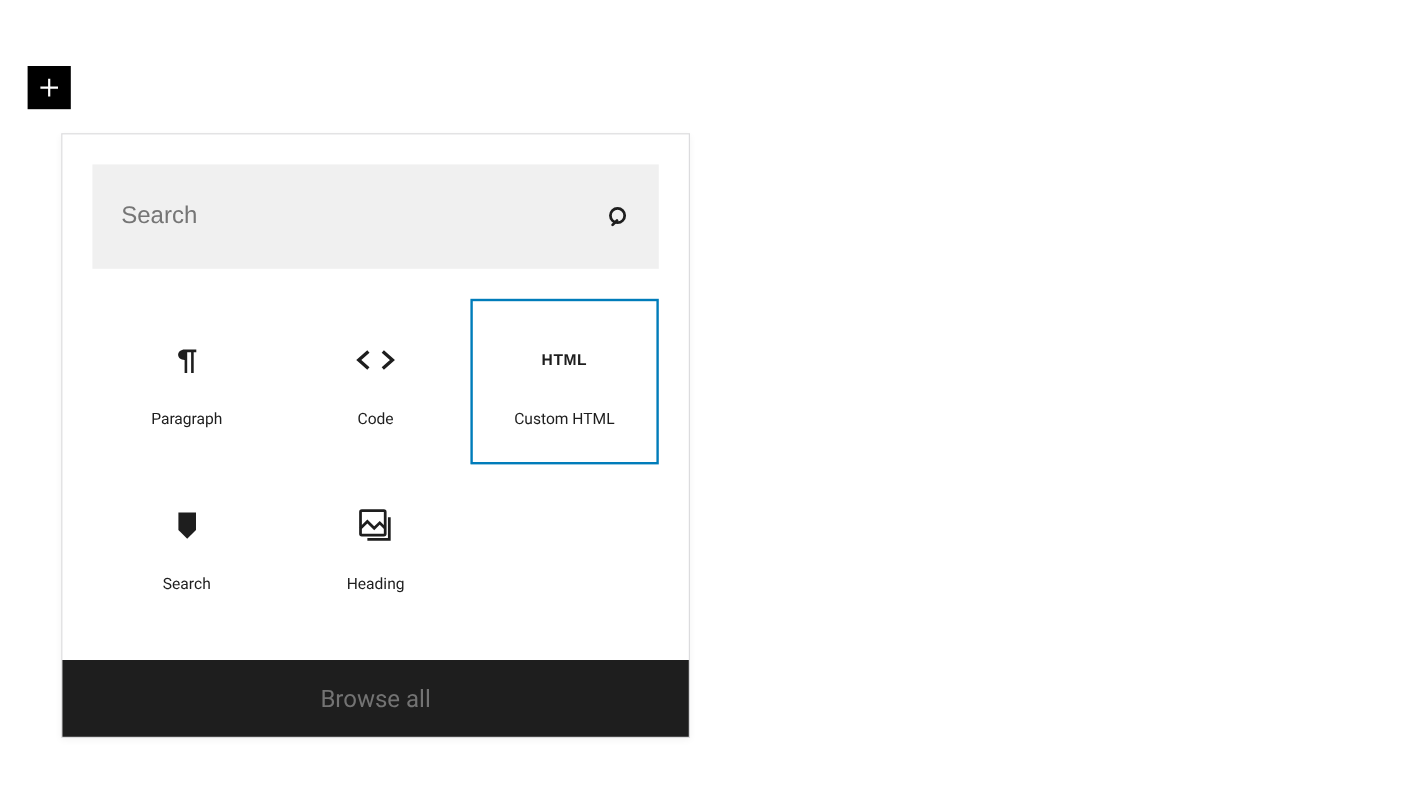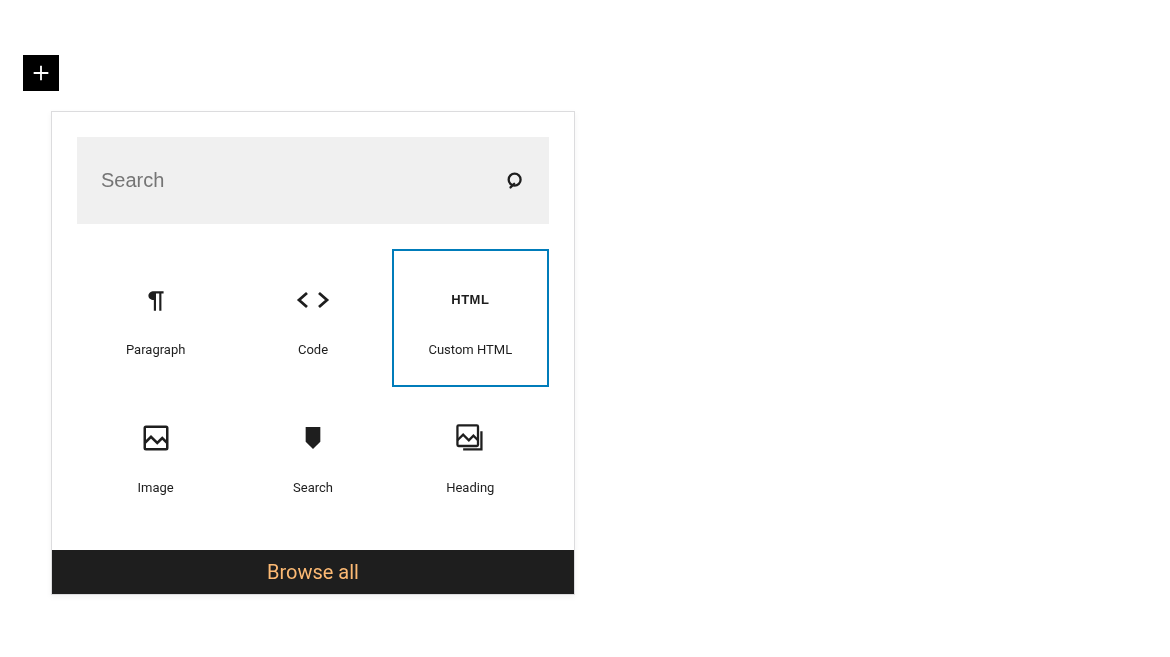--- a/index.html
+++ b/index.html
@@ -95,23 +95,23 @@
       align-items: center;
       justify-content: center;
       margin-bottom: 22px;
     }
     .block-label {
       font-size: 13px;
       color: #1e1e1e;
     }
     .browse-all {
       width: 100%;
-      height: 44px;
+      height: 64px;
       background: #1e1e1e;
-      color: #fdba74;
+      color: #737373;
       display: flex;
       align-items: center;
       justify-content: center;
       font-size: 20px;
       cursor: pointer;
     }
     .html-text-icon {
       font-family: Arial, sans-serif;
       font-weight: 700;
       font-size: 13px;
@@ -161,29 +161,20 @@
         <span class="block-label">Code</span>
       </div>
 
       <div class="block-item selected">
         <div class="block-icon-box">
           <span class="html-text-icon">HTML</span>
         </div>
         <span class="block-label">Custom HTML</span>
       </div>
 
-      <div class="block-item">
-        <div class="block-icon-box">
-          <svg width="30" height="30" viewBox="0 0 24 24" fill="none">
-            <rect x="3" y="3" width="18" height="18" rx="1" stroke="#1e1e1e" stroke-width="2"></rect>
-            <path d="M3 16 L8 11 L13 16 L17 12 L21 16" stroke="#1e1e1e" stroke-width="2" fill="none"></path>
-          </svg>
-        </div>
-        <span class="block-label">Image</span>
-      </div>
 
       <div class="block-item">
         <div class="block-icon-box">
           <svg width="22" height="28" viewBox="0 0 24 28" fill="#1e1e1e">
             <path d="M4 2 H20 V18 L12 26 L4 18 Z"></path>
           </svg>
         </div>
         <span class="block-label">Search</span>
       </div>
 

